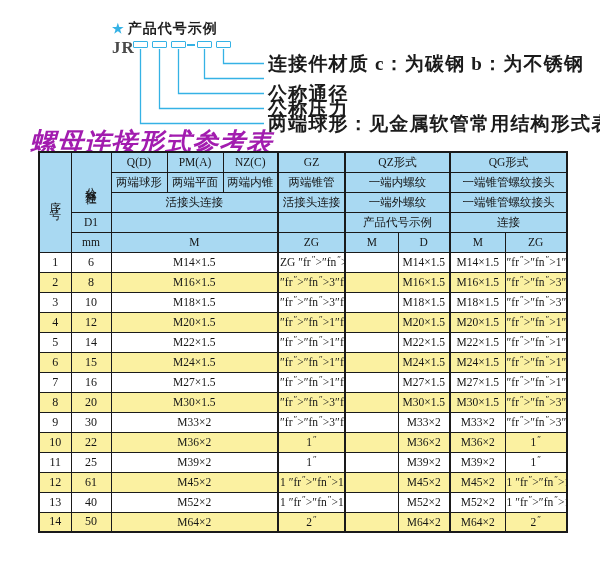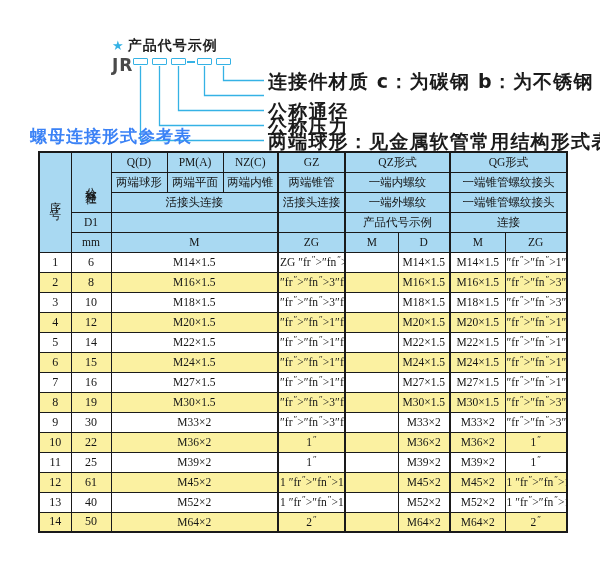--- a/index.html
+++ b/index.html
@@ -13,21 +13,21 @@
   html,body{background:#fff;}
   .page{
     position:relative;
     width:600px;height:567px;
     background:#fff;
     overflow:hidden;
     font-family:"DejaVu Sans",sans-serif;
     color:var(--ink);
   }
   
-  .diagram{position:absolute;left:0;top:17px;width:600px;height:150px;}
+  .diagram{position:absolute;left:0;top:0;width:600px;height:150px;font-family:Liberation Serif, serif;}
   .diag-heading{
     position:absolute;left:112px;top:20px;
     font-size:14px;font-weight:bold;letter-spacing:1px;white-space:nowrap;
   }
   .diag-heading .star{color:var(--accent);margin-right:3px;font-size:13px;}
   .code-prefix{
     position:absolute;left:112px;top:38px;
     font-size:17px;font-weight:bold;color:#4a4a4a;letter-spacing:1px;
   }
   .code-box{
@@ -41,22 +41,22 @@
   .diag-lines{position:absolute;left:0;top:0;}
   .dlabel{
     position:absolute;left:268px;
     font-size:19px;font-weight:bold;letter-spacing:1.2px;
     color:#1b1b1b;white-space:nowrap;line-height:14px;
   }
   
   .table-title{
     position:absolute;left:30px;top:125px;
     font-family:"DejaVu Serif",serif;
-    font-weight:bold;
-    font-size:17px;letter-spacing:1px;color:#3b82f6;white-space:nowrap;
+    font-style:italic;font-weight:bold;
+    font-size:26px;letter-spacing:1px;color:#a21caf;white-space:nowrap;
   }
   
   table.ref{
     position:absolute;left:38px;top:151px;
     width:529px;
     border-collapse:collapse;table-layout:fixed;
     font-family:"Liberation Serif","DejaVu Serif",serif;
     font-size:11.5px;color:#151515;
   }
   table.ref th,table.ref td{
@@ -236,21 +236,21 @@
           <td class="c-dn">16</td>
           <td colspan="3">M27×1.5</td>
           <td class="bl2"><span class="&lt;span">″</span>fr<span class="inch">″</span>&gt;<span class="&lt;span">″</span>fn<span class="inch">″</span>&gt;1<span class="&lt;span">″</span>fd&gt;2</td>
           <td class="bl2"></td>
           <td>M27×1.5</td>
           <td class="bl2">M27×1.5</td>
           <td><span class="&lt;span">″</span>fr<span class="inch">″</span>&gt;<span class="&lt;span">″</span>fn<span class="inch">″</span>&gt;1<span class="&lt;span">″</span>fd&gt;2</td>
         </tr>
         <tr class="alt">
           <td class="c-seq">8</td>
-          <td class="c-dn">19</td>
+          <td class="c-dn">20</td>
           <td colspan="3">M30×1.5</td>
           <td class="bl2"><span class="&lt;span">″</span>fr<span class="inch">″</span>&gt;<span class="&lt;span">″</span>fn<span class="inch">″</span>&gt;3<span class="&lt;span">″</span>fd&gt;4</td>
           <td class="bl2"></td>
           <td>M30×1.5</td>
           <td class="bl2">M30×1.5</td>
           <td><span class="&lt;span">″</span>fr<span class="inch">″</span>&gt;<span class="&lt;span">″</span>fn<span class="inch">″</span>&gt;3<span class="&lt;span">″</span>fd&gt;4</td>
         </tr>
         <tr>
           <td class="c-seq">9</td>
           <td class="c-dn">30</td>

